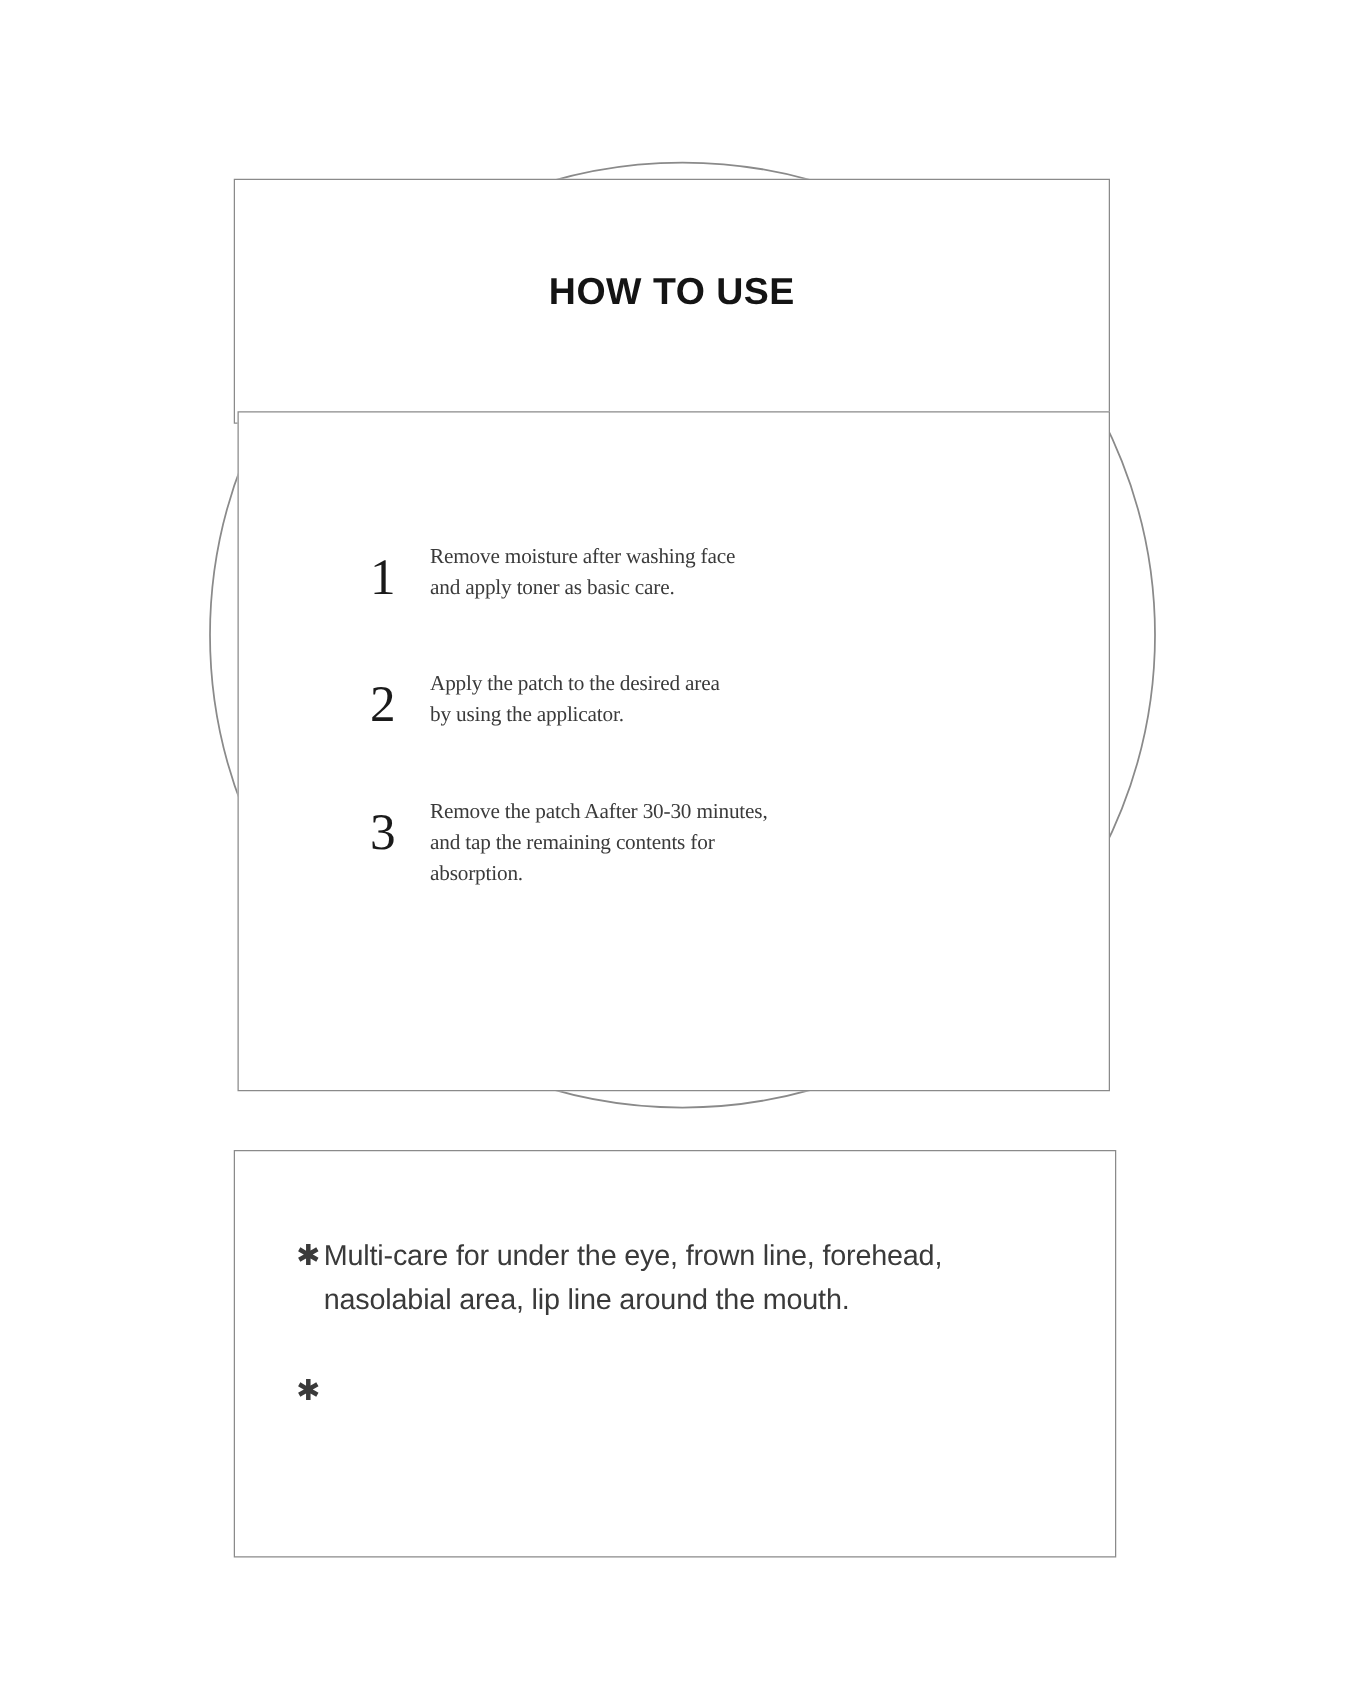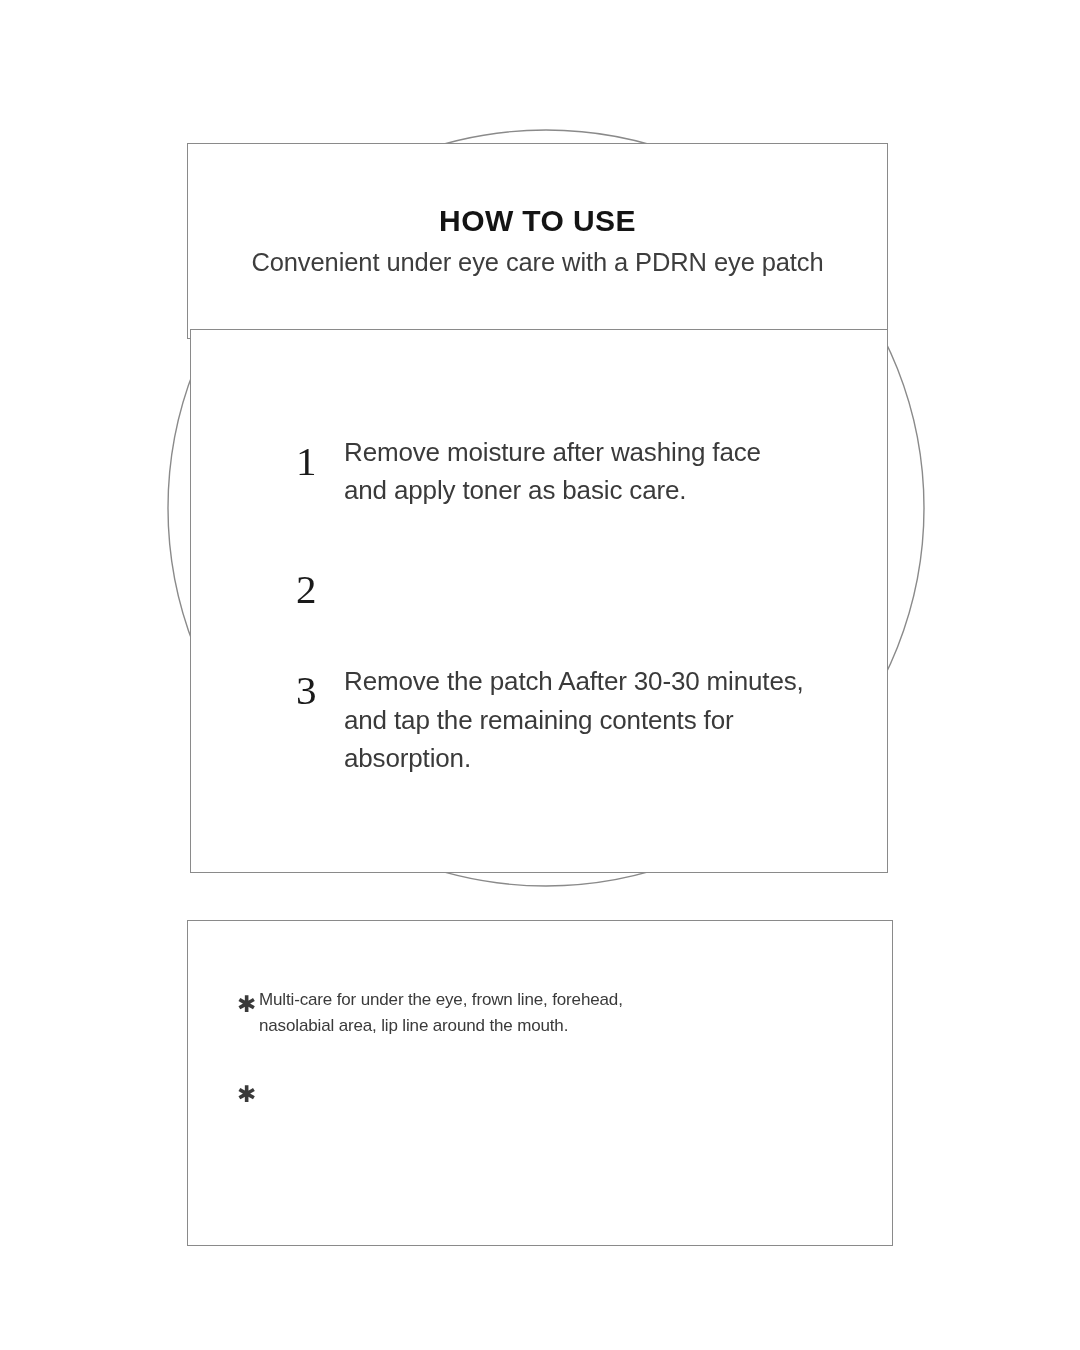--- a/index.html
+++ b/index.html
@@ -87,25 +87,26 @@
     font-family: "Liberation Serif", serif;
     font-size: 41px;
     line-height: 1;
     color: #1a1a1a;
     width: 48px;
     flex: 0 0 48px;
     text-align: left;
     padding-top: 8px;
   }
   .step-text {
-    font-size: 26px;
+    font-size: 17px;
     line-height: 1.47;
     color: #3a3a3a;
     letter-spacing: -0.15px;
     white-space: pre-line;
+    font-family: Liberation Serif, serif;
   }
 
   
   #notes-panel {
     left: 187px;
     top: 920px;
     width: 706px;
     height: 326px;
   }
   .notes-inner {
@@ -122,52 +123,53 @@
   .note-row:last-child { margin-bottom: 0; }
   .note-star {
     flex: 0 0 auto;
     width: 22px;
     font-size: 23px;
     line-height: 1.52;
     color: #3a3a3a;
     text-align: left;
   }
   .note-text {
-    font-size: 17px;
+    font-size: 23px;
     line-height: 1.52;
     color: #3a3a3a;
     letter-spacing: -0.15px;
     white-space: pre-line;
   }
 </style>
 </head>
 <body>
 
 <div class="circle-layer">
   <svg width="1080" height="1350" viewBox="0 0 1080 1350" xmlns="http://www.w3.org/2000/svg">
     <circle cx="546" cy="508" r="378" fill="none" stroke="#8a8a8a" stroke-width="1.4"></circle>
   </svg>
 </div>
 
 <section class="panel" id="header-panel">
   <h1 class="title">HOW TO USE</h1>
-  <p class="subtitle">Convenient under eye care with a PDRN eye patch</p>
 </section>
 
 <section class="panel" id="steps-panel">
   <div class="steps-inner">
 
     <div class="step-row">
       <div class="step-num">1</div>
       <div class="step-text">Remove moisture after washing face
 and apply toner as basic care.</div>
     </div>
 
     <div class="step-row">
       <div class="step-num">2</div>
+      <div class="step-text">Apply the patch to the desired area
+by using the applicator.</div>
     </div>
 
     <div class="step-row">
       <div class="step-num">3</div>
       <div class="step-text">Remove the patch Aafter 30-30 minutes,
 and tap the remaining contents for
 absorption.</div>
     </div>
 
   </div>

